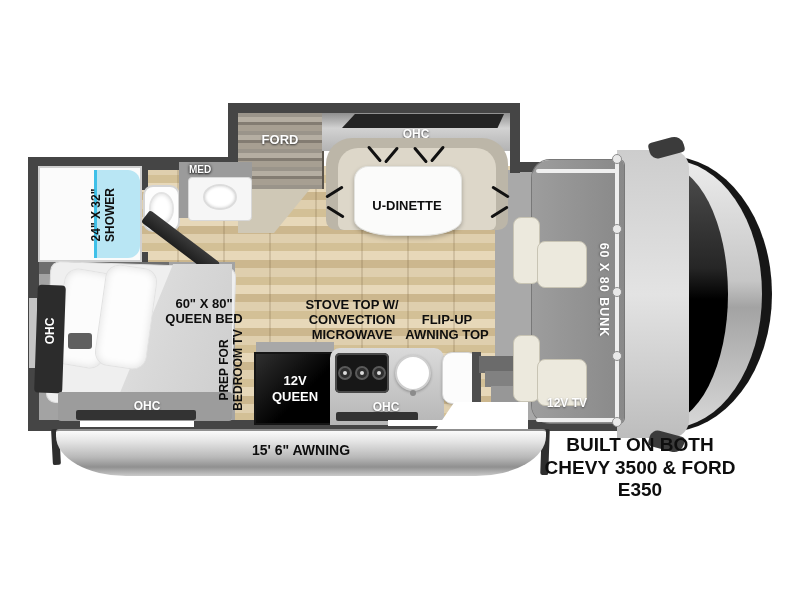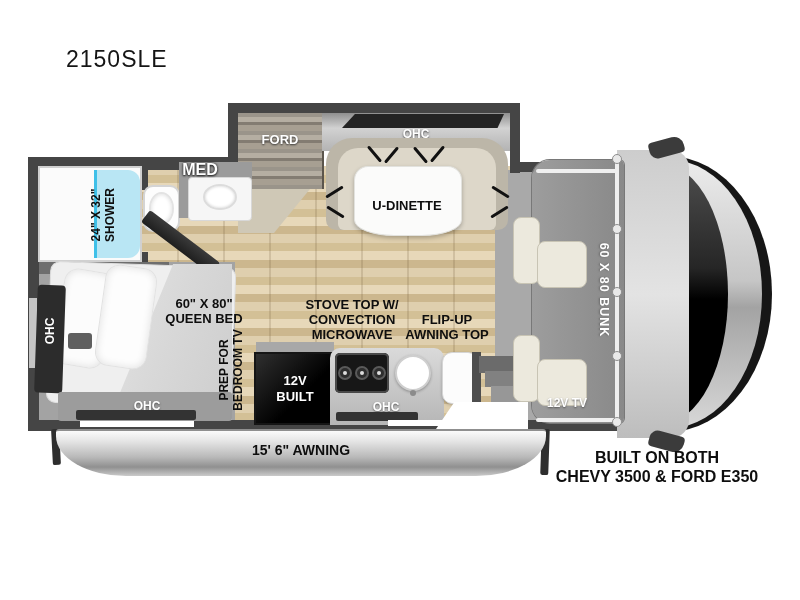--- a/index.html
+++ b/index.html
@@ -21,21 +21,20 @@
           border-radius:50%;background:#ddd}
   .rivet{position:absolute;width:8px;height:8px;border-radius:50%;background:#e9e9e9;
          border:1px solid #8e8e8e}
   .seat{position:absolute;background:#ece9dd;border:1px solid #c8c4b4;border-radius:8px}
 </style>
 </head>
 <body>
 
 <div class="stage">
 
-  <div class="a" style="left:66px;top:46px;font-size:23px;letter-spacing:1px;color:#151515">2150SLE</div>
 
   <div class="a wood" style="left:39px;top:166px;width:472px;height:256px"></div>
   <div class="a" style="left:39px;top:262px;width:196px;height:160px;background:#a3a3a3"></div>
   <div class="a" style="left:495px;top:170px;width:130px;height:252px;background:#a9a9a9"></div>
 
   <div class="wall" style="left:228px;top:103px;width:292px;height:10px"></div>
   <div class="wall" style="left:228px;top:103px;width:10px;height:66px"></div>
   <div class="wall" style="left:510px;top:103px;width:10px;height:70px"></div>
   <div class="wall" style="left:28px;top:157px;width:210px;height:13px"></div>
   <div class="wall" style="left:510px;top:162px;width:112px;height:10px"></div>
@@ -87,21 +86,21 @@
   <div class="a" style="left:143px;top:185px;width:37px;height:47px;background:#fdfdfd;
        border:2px solid #d4d4d4;border-radius:10px;box-sizing:border-box"></div>
   <div class="a" style="left:149px;top:192px;width:25px;height:33px;background:#fff;
        border:2px solid #e3e3e3;border-radius:50%;box-sizing:border-box;box-shadow:inset 0 0 4px rgba(0,0,0,.15)"></div>
 
   <div class="a" style="left:179px;top:162px;width:73px;height:56px;background:#9b9b9b"></div>
   <div class="a" style="left:188px;top:177px;width:62px;height:42px;background:#f6f6f6;
        border:1px solid #d8d8d8;border-radius:4px"></div>
   <div class="a" style="left:203px;top:184px;width:34px;height:26px;background:#fff;
        border:2px solid #dcdcdc;border-radius:50%;box-sizing:border-box;box-shadow:inset 0 0 3px rgba(0,0,0,.2)"></div>
-  <div class="lbl lw" style="left:174px;top:162px;width:52px;height:16px;font-size:16px;text-shadow:0 0 3px #222,0 1px 2px #222">MED</div>
+  <div class="lbl lw" style="left:174px;top:162px;width:52px;height:16px;font-size:10px;text-shadow:0 0 3px #222,0 1px 2px #222">MED</div>
   <div class="a" style="left:150px;top:210px;width:88px;height:15px;border-radius:3px;
        background:linear-gradient(180deg,#3a3a3a,#1f1f1f);transform:rotate(37deg);transform-origin:left top"></div>
 
   <div class="a" style="left:39px;top:262px;width:130px;height:12px;background:#6e6e6e"></div>
   <div class="a" style="left:48px;top:264px;width:184px;height:140px;background:#efefef;
        border:1px solid #dedede;border-radius:10px;transform:rotate(2deg)"></div>
   <div class="a" style="left:48px;top:264px;width:184px;height:156px;
        background:linear-gradient(110deg,#ececec,#d8d8d8 60%,#cdcdcd);
        clip-path:polygon(68% 0,100% 0,100% 100%,33% 100%)"></div>
   <div class="a" style="left:58px;top:270px;width:50px;height:95px;background:#fcfcfc;border:1px solid #e2e2e2;
@@ -120,21 +119,21 @@
   <div class="lbl lw" style="left:117px;top:399px;width:60px;height:14px;font-size:12px;text-shadow:0 1px 2px #555">OHC</div>
   <div class="a" style="left:76px;top:410px;width:120px;height:10px;background:#333;border-radius:2px"></div>
   <div class="a" style="left:80px;top:421px;width:114px;height:6px;background:#fff"></div>
 
   <div class="lbl rot" style="left:173px;top:312px;width:116px;height:116px;font-size:12px;transform:rotate(-90deg)">PREP FOR
 BEDROOM TV</div>
 
   <div class="a" style="left:256px;top:342px;width:78px;height:12px;background:#a8a8a8"></div>
   <div class="lbl lw" style="left:254px;top:352px;width:82px;height:73px;font-size:13px;
        background:linear-gradient(135deg,#2f2f2f,#000 60%);border:2px solid #151515;box-sizing:border-box">12V
-BUILT</div>
+QUEEN</div>
 
   <div class="a" style="left:330px;top:348px;width:114px;height:77px;border-radius:10px 10px 0 0;
        background:linear-gradient(180deg,#dadada,#b6b6b6)"></div>
   <div class="a" style="left:335px;top:353px;width:54px;height:40px;background:#171717;border-radius:5px;
        box-shadow:inset 0 0 0 2px #4a4a4a">
     <div class="burner" style="left:3px;top:13px"></div>
     <div class="burner" style="left:20px;top:13px"></div>
     <div class="burner" style="left:37px;top:13px"></div>
   </div>
   <div class="a" style="left:395px;top:355px;width:36px;height:36px;background:#fff;border:2px solid #cfcfcf;
@@ -196,16 +195,16 @@
   <div class="lbl lw rot" style="left:546px;top:232px;width:116px;height:116px;font-size:12.5px;letter-spacing:1px;
        transform:rotate(90deg);text-shadow:0 1px 2px #666">60 X 80 BUNK</div>
   <div class="lbl lw" style="left:534px;top:396px;width:66px;height:14px;font-size:12px;text-shadow:0 1px 2px #555">12V TV</div>
 
   <div class="a" style="left:52px;top:429px;width:8px;height:36px;background:#2e2e2e;border-radius:2px;transform:rotate(-3deg)"></div>
   <div class="a" style="left:541px;top:429px;width:8px;height:46px;background:#2e2e2e;border-radius:2px;transform:rotate(2deg)"></div>
   <div class="lbl" style="left:56px;top:429px;width:490px;height:47px;font-size:14px;padding-bottom:6px;box-sizing:border-box;
        background:linear-gradient(180deg,#fbfbfb 0,#e6e6e6 22%,#b9b9b9 58%,#909090 80%,#cacaca 100%);
        border-top:2px solid #8f8f8f;border-radius:3px 3px 70px 70px / 3px 3px 40px 40px">15' 6" AWNING</div>
 
-  <div class="lbl" style="left:555px;top:452px;width:204px;height:32px;font-size:16px">BUILT ON BOTH
+  <div class="lbl" style="left:538px;top:452px;width:204px;height:32px;font-size:19px">BUILT ON BOTH
 CHEVY 3500 &amp; FORD E350</div>
 
 </div>
 
 </body></html>

